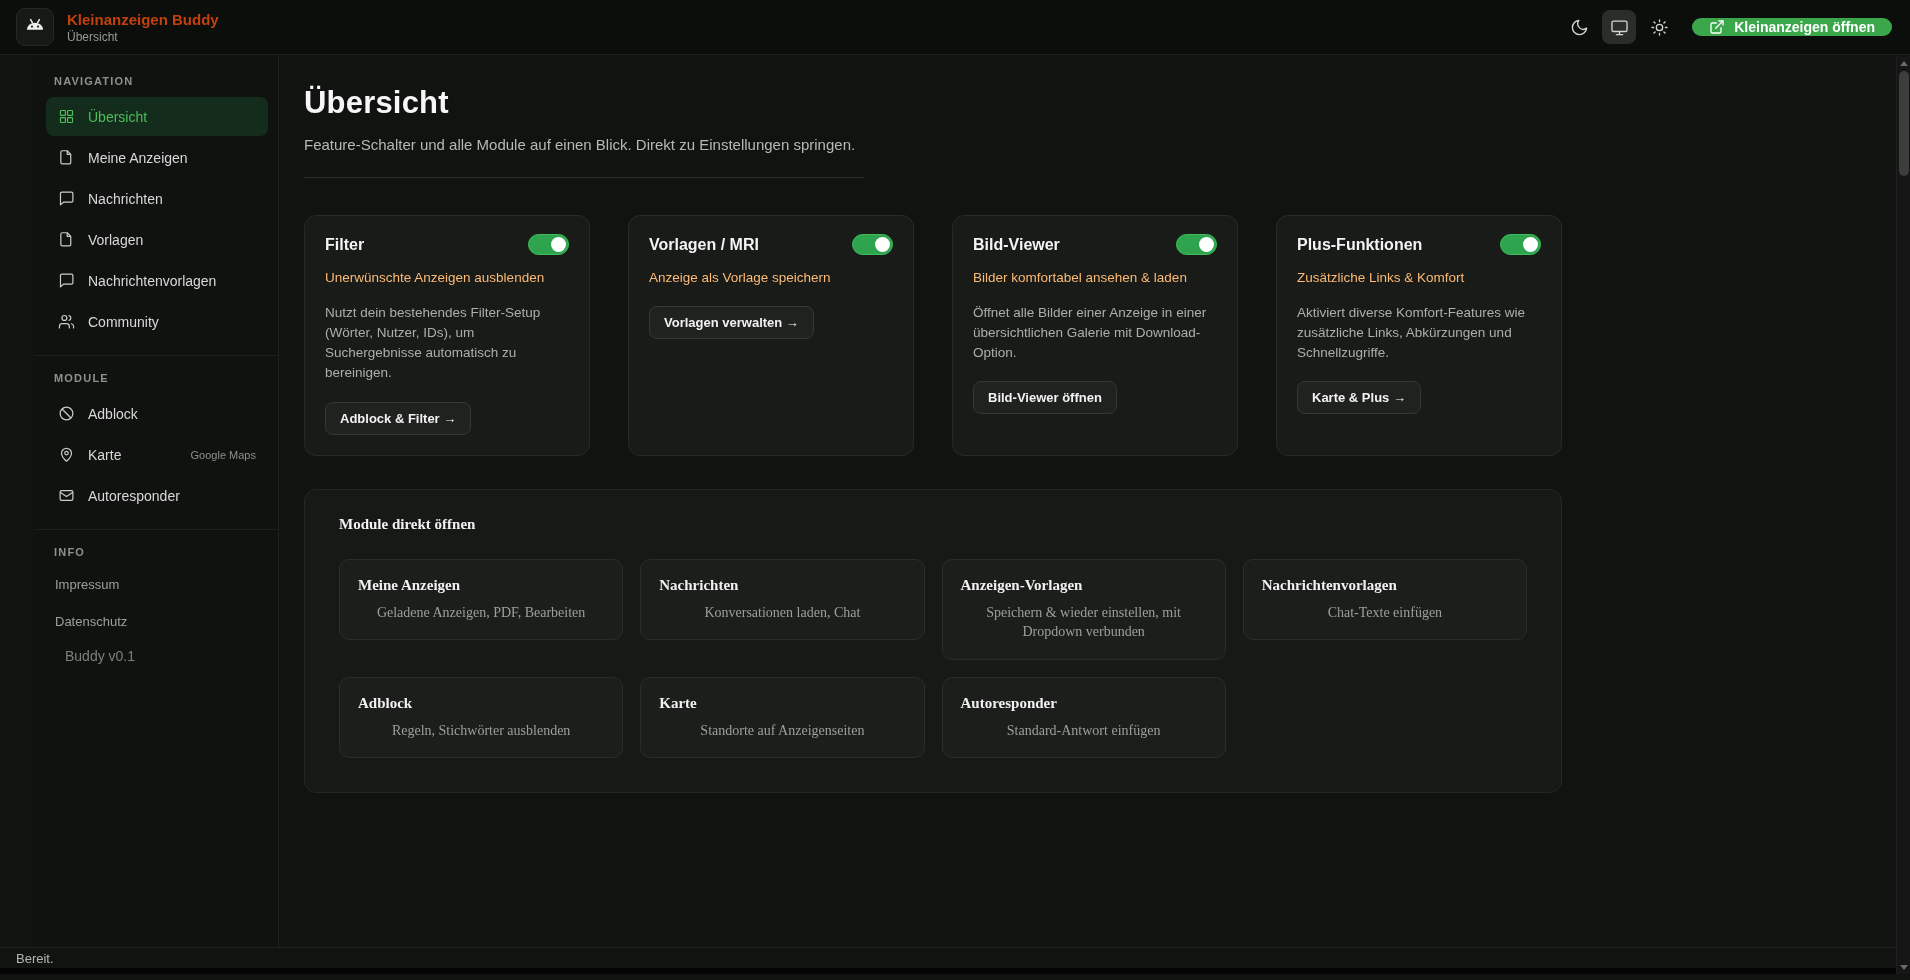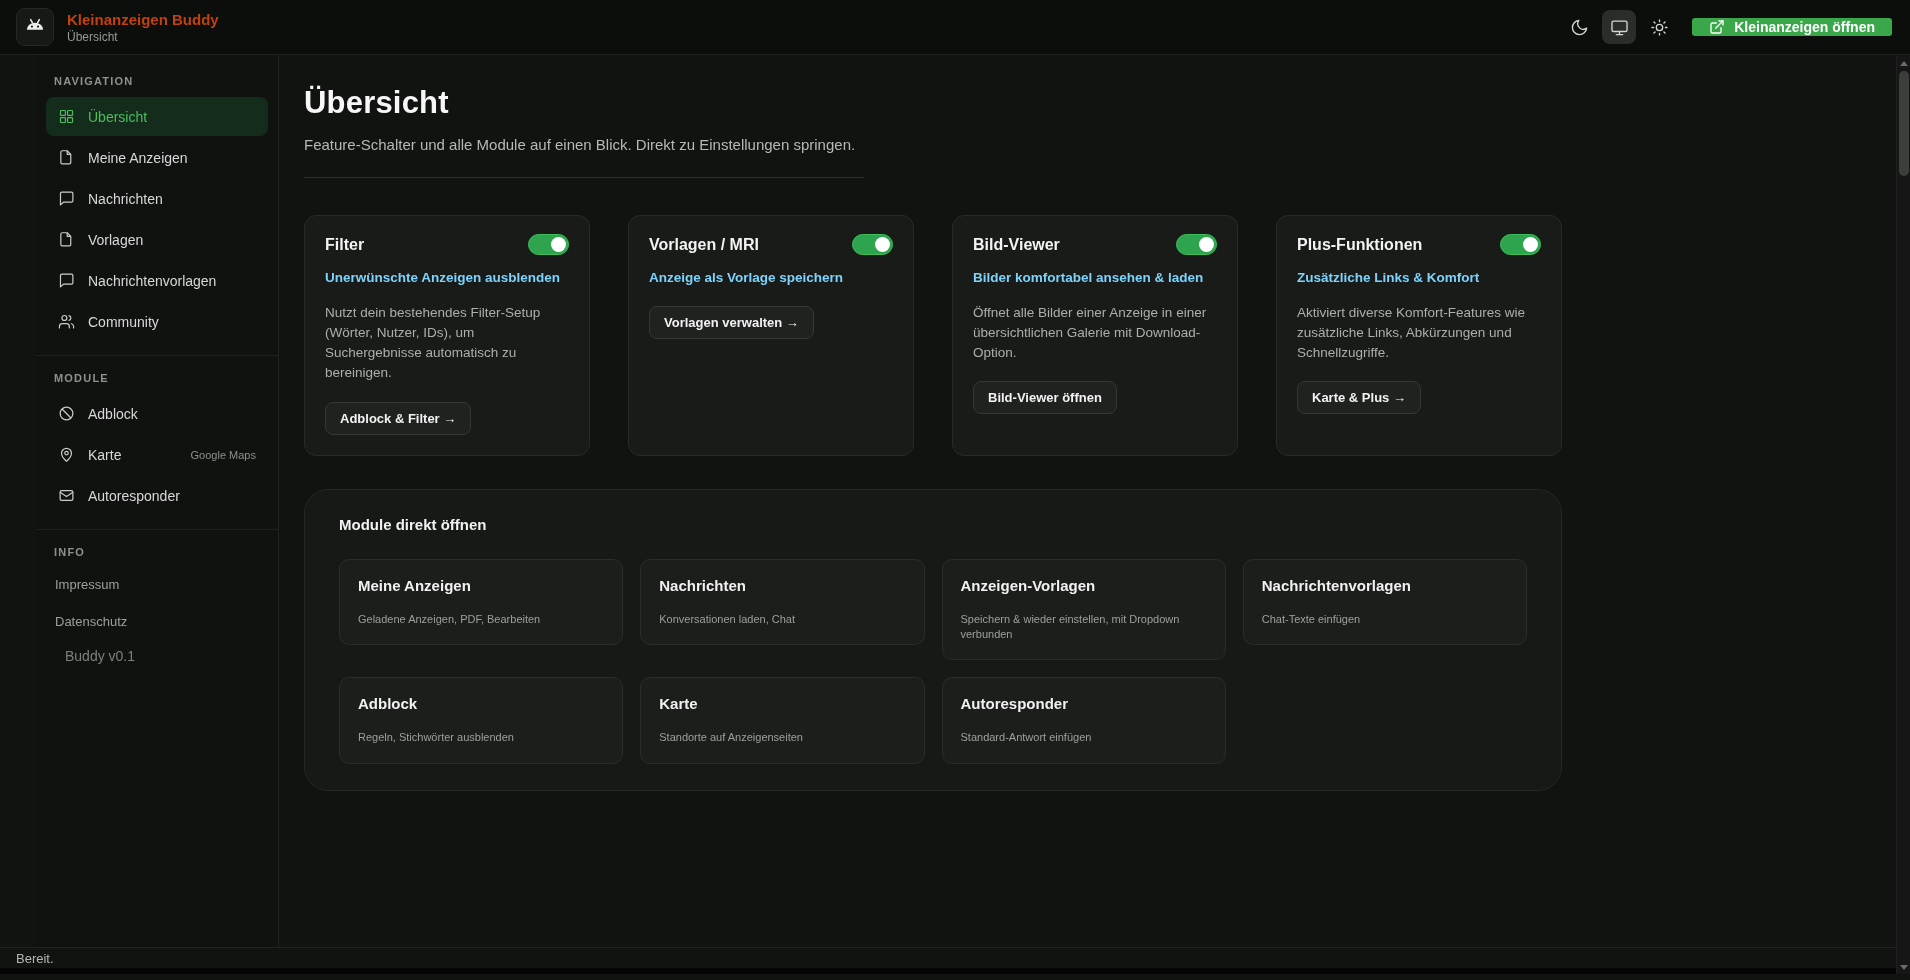--- a/index.html
+++ b/index.html
@@ -27,21 +27,21 @@
   .header-right { margin-left:auto; display:flex; align-items:center; gap:6px; }
   .icon-btn {
     width:34px; height:34px; border-radius:8px; border:none; background:transparent;
     display:flex; align-items:center; justify-content:center; color:#d3d6d3; cursor:pointer;
   }
   .icon-btn.active { background:#2a2d2a; }
   .open-btn {
     margin-left:10px; display:flex; align-items:center; gap:9px;
     background:#3aa74b; color:#ffffff; border:none; cursor:pointer;
     font-family:inherit; font-size:14px; font-weight:700;
-    padding:1px 17px; border-radius:3px;
+    padding:1px 17px; border-radius:16px;
   }
   
   .layout { display:flex; height:892px; }
   .sidebar {
     width:243px; flex:0 0 243px; background:#101210;
     border-right:1px solid #1e211e; padding-top:8px;
     display:flex; flex-direction:column;margin-left:36px;
   }
   .section-label {
     font-size:11px; font-weight:700; letter-spacing:1.2px;
@@ -75,42 +75,42 @@
   .card-head { display:flex; align-items:center; justify-content:space-between; }
   .card-title { font-size:16px; font-weight:700; color:#f3f3f3; }
   .toggle {
     width:41px; height:21px; border-radius:12px; position:relative; cursor:pointer;
     background:#2ea44f; border:1px solid #3fbf5c; flex:0 0 auto;
   }
   .toggle .knob {
     position:absolute; top:2px; right:2px; width:15px; height:15px;
     border-radius:50%; background:#ffffff;
   }
-  .card-sub { margin-top:13px; font-size:13.5px; line-height:1.45; color:#7dd3fc;font-weight:bold; }
+  .card-sub { margin-top:13px; font-size:13.5px; line-height:1.45; color:#fdba74; }
   .card-body { margin-top:15px; font-size:13.5px; line-height:1.5; color:#aab0aa; }
   .card-btn {
     margin-top:18px; display:inline-block; cursor:pointer;
     background:#1f221f; border:1px solid #353835; border-radius:8px;
     color:#f2f2f2; font-family:inherit; font-size:13px; font-weight:700;
     padding:8px 14px;
   }
   
   .panel {
     margin-top:33px; background:#161916; border:1px solid #242724;
-    border-radius:24px; padding:26px 34px 26px;
+    border-radius:12px; padding:26px 34px 34px;font-family:Liberation Serif, serif;
   }
   .panel-title { font-size:15px; font-weight:700; color:#f2f2f2; }
   .panel-sub { margin-top:9px; font-size:13px; color:#9aa09a; }
   .tiles { margin-top:26px; display:grid; grid-template-columns:repeat(4,1fr); gap:17px; align-items:start; }
   .tile {
     background:#1b1e1b; border:1px solid #2a2d2a; border-radius:10px;
     padding:17px 18px; cursor:pointer;
   }
   .tile-title { font-size:15px; font-weight:700; color:#f1f1f1; }
-  .tile-sub { margin-top:18px; font-size:11px; line-height:1.4; color:#9aa09a; }
+  .tile-sub { margin-top:9px; font-size:14px; line-height:1.4; color:#9aa09a;text-align:center; }
   
   .statusbar {
     height:21px; border-top:1px solid #212421; background:#111311;
     display:flex; align-items:center; padding:0 16px;
     font-size:13px; color:#b2b7b2;
   }
   .window-edge { height:6px; background:#040504; }
   
   .scrollbar {
     position:absolute; top:56px; bottom:6px; right:0; width:14px;

